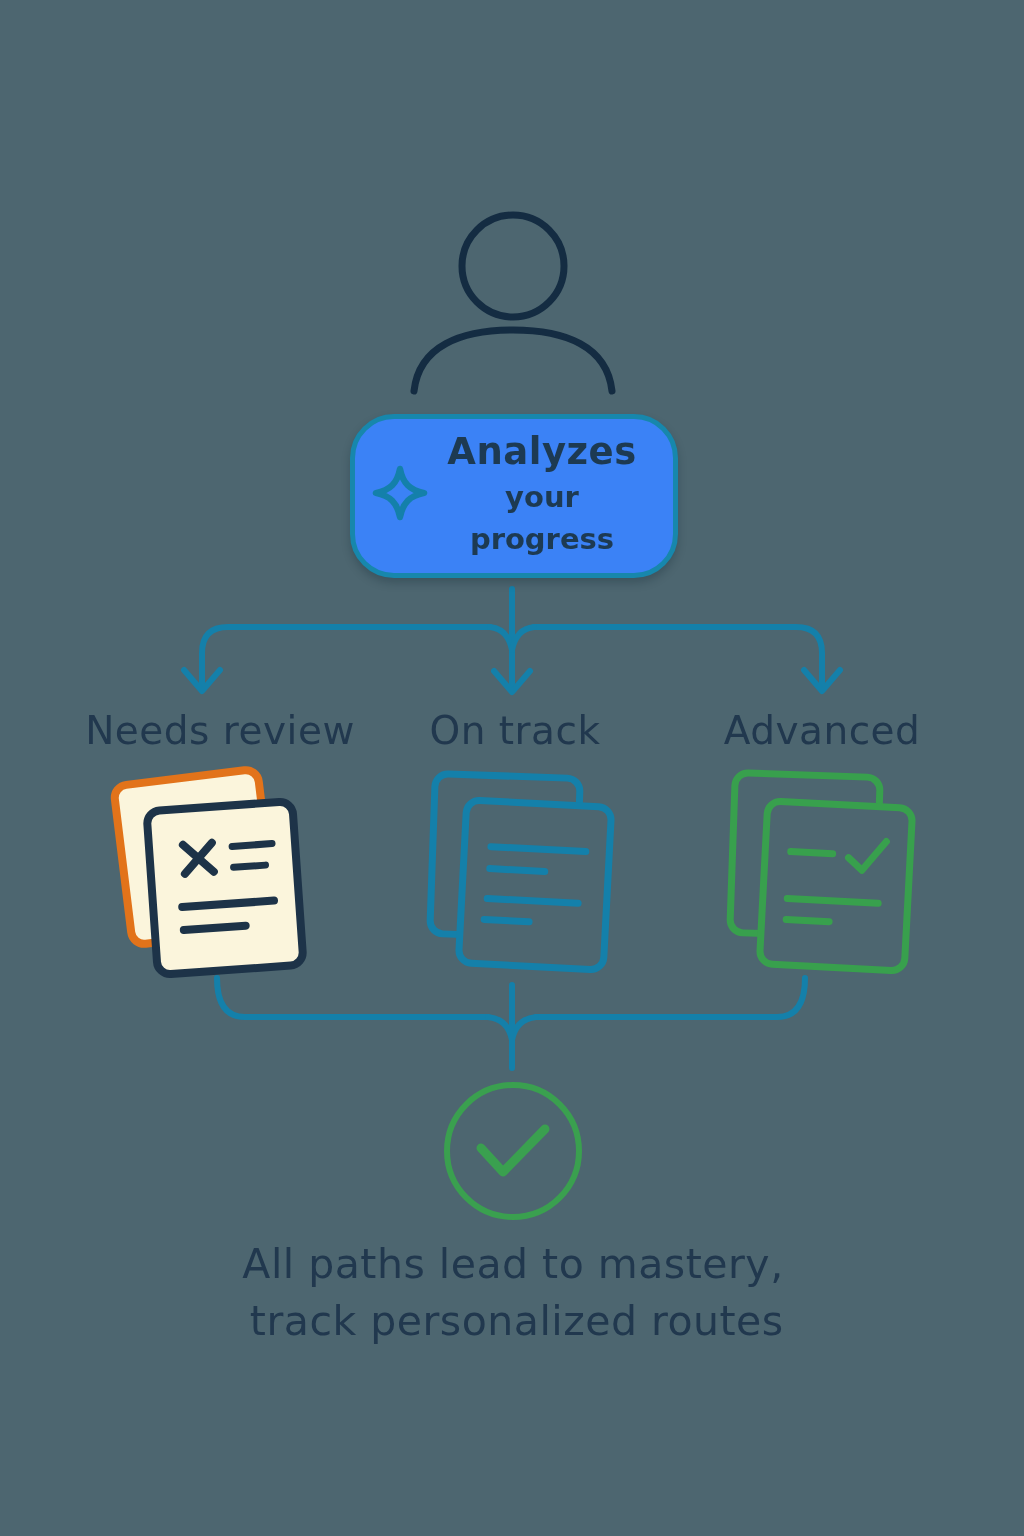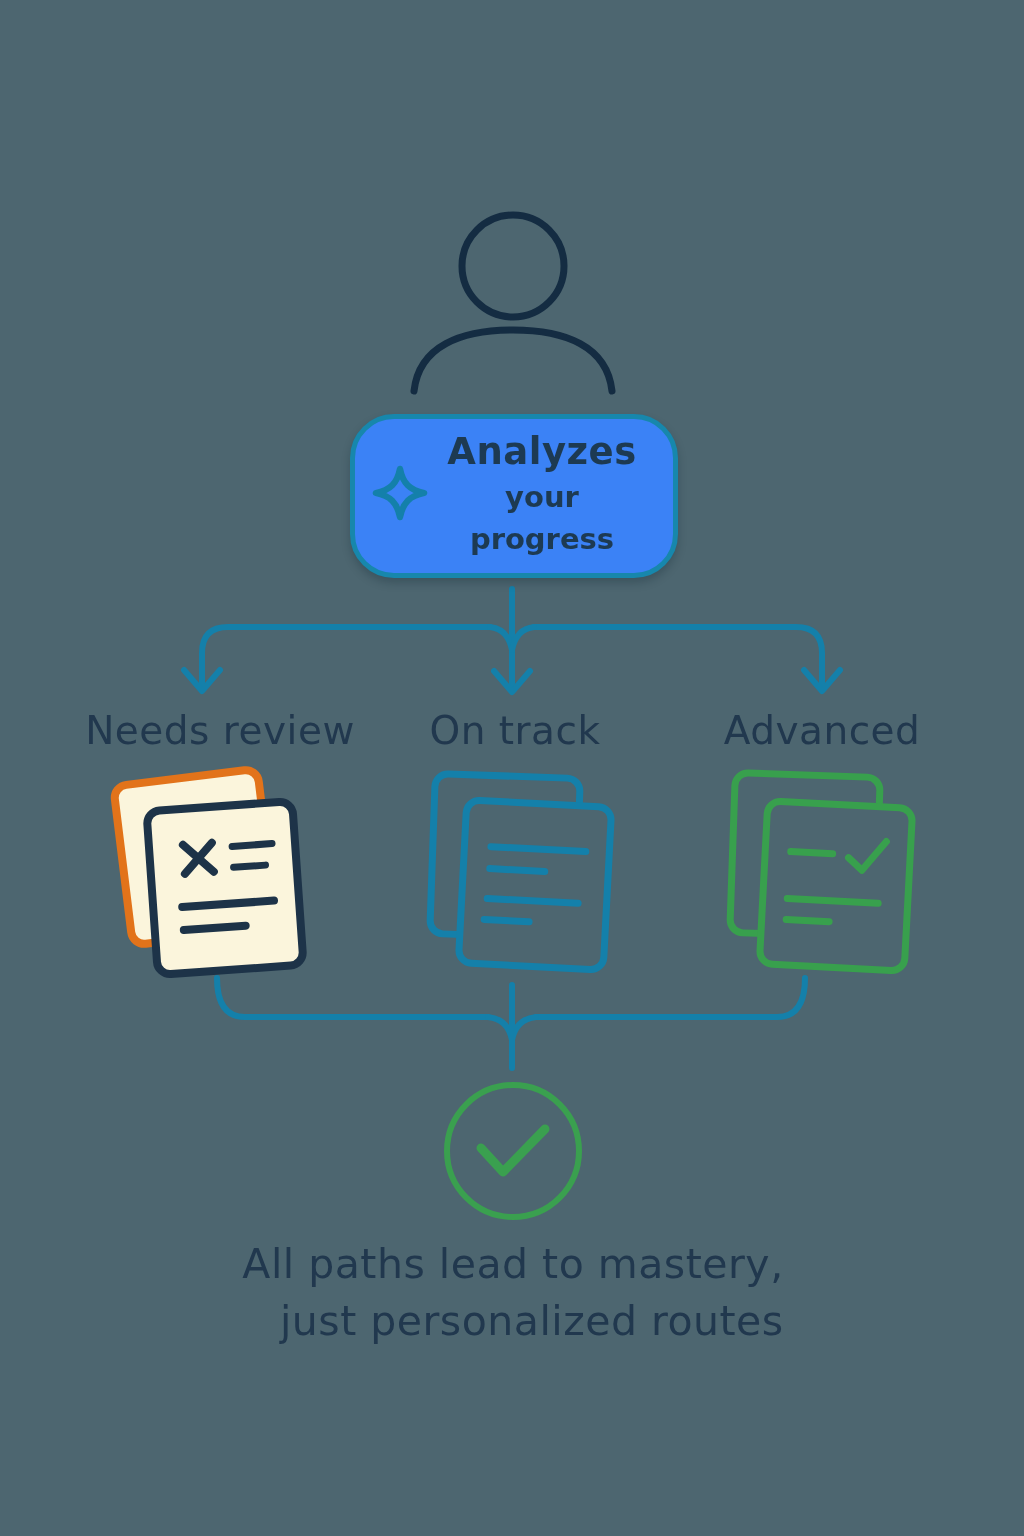--- a/index.html
+++ b/index.html
@@ -130,16 +130,16 @@
       <div class="analyze-line2">your progress</div>
     </div>
   </div>
 
   <div class="branch-label label-left">Needs review</div>
   <div class="branch-label label-center">On track</div>
   <div class="branch-label label-right">Advanced</div>
 
   <div class="caption">
     <div>All paths lead to mastery,</div>
-    <div>just personalized routes</div>
+    <div>track personalized routes</div>
   </div>
 
 </div>
 
 </body></html>

